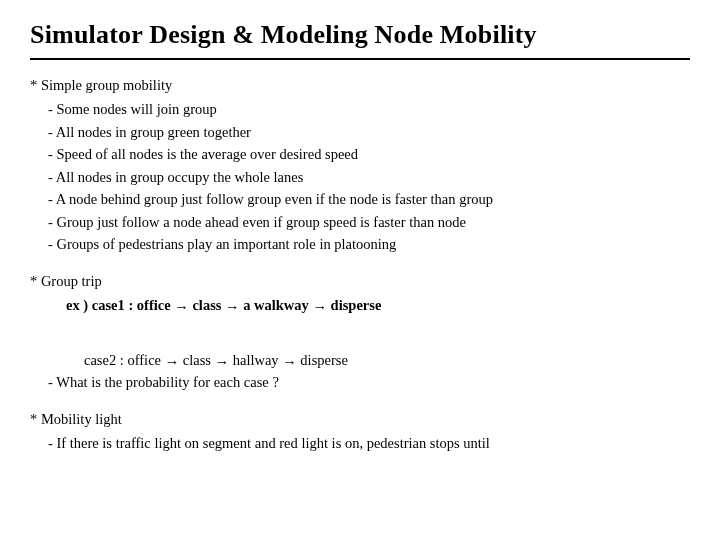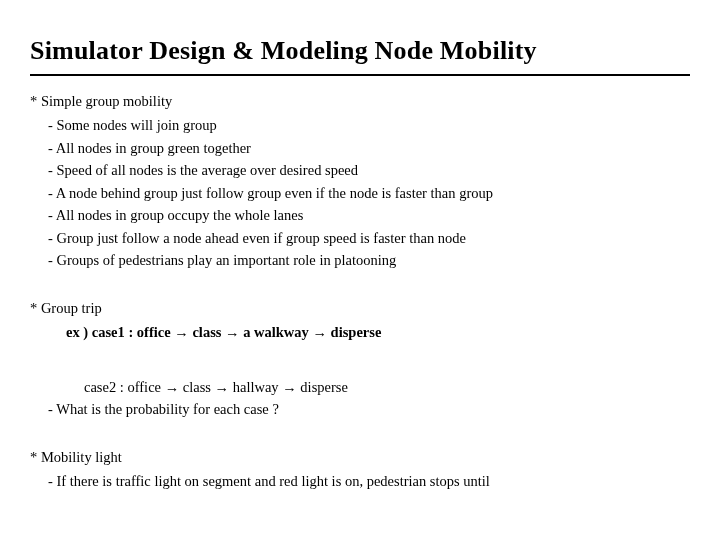--- a/index.html
+++ b/index.html
@@ -14,42 +14,42 @@
       background-color: #ffffff;
       font-family: 'Times New Roman', Times, serif;
       font-size: 15px;
       color: #000000;
       overflow: hidden;
     }
 
     .slide-container {
       width: 720px;
       height: 540px;
-      padding: 36px 30px 20px 30px;
+      padding: 20px 30px 20px 30px;
       display: flex;
       flex-direction: column;
     }
 
     .title {
       font-size: 26px;
       font-weight: bold;
       margin-bottom: 8px;
       letter-spacing: 0.2px;
     }
 
     .title-divider {
       border: none;
       border-top: 2px solid #000000;
       margin-bottom: 14px;
     }
 
     .content {
       display: flex;
       flex-direction: column;
-      gap: 11px;
+      gap: 0px;
       font-size: 14.5px;
       line-height: 1.55;
     }
 
     .section {
       margin-bottom: 14px;
     }
 
     .section-title {
       font-size: 14.5px;
@@ -80,22 +80,22 @@
 <div class="slide-container">
   <div class="title">Simulator Design &amp; Modeling Node Mobility</div>
   <hr class="title-divider">
   <div class="content">
 
     <div class="section">
       <p class="section-title">* Simple group mobility</p>
       <p class="indent-1">- Some nodes will join group</p>
       <p class="indent-1">- All nodes in group green together</p>
       <p class="indent-1">- Speed of all nodes is the average over desired speed</p>
+      <p class="indent-1">- All nodes in group occupy the whole lanes</p>
       <p class="indent-1">- A node behind group just follow group even if the node is faster than group</p>
-      <p class="indent-1">- All nodes in group occupy the whole lanes</p>
       <p class="indent-1">- Group just follow a node ahead even if group speed is faster than node</p>
       <p class="indent-1">- Groups of pedestrians play an important role in platooning</p>
     </div>
 
     <div class="section">
       <p class="section-title">* Group trip</p>
       <p class="indent-2">ex ) case1 : office → class → a walkway → disperse</p>
       <p class="indent-3">case2 : office → class → hallway → disperse</p>
       <p class="indent-1">- What is the probability for each case ?</p>
     </div>

